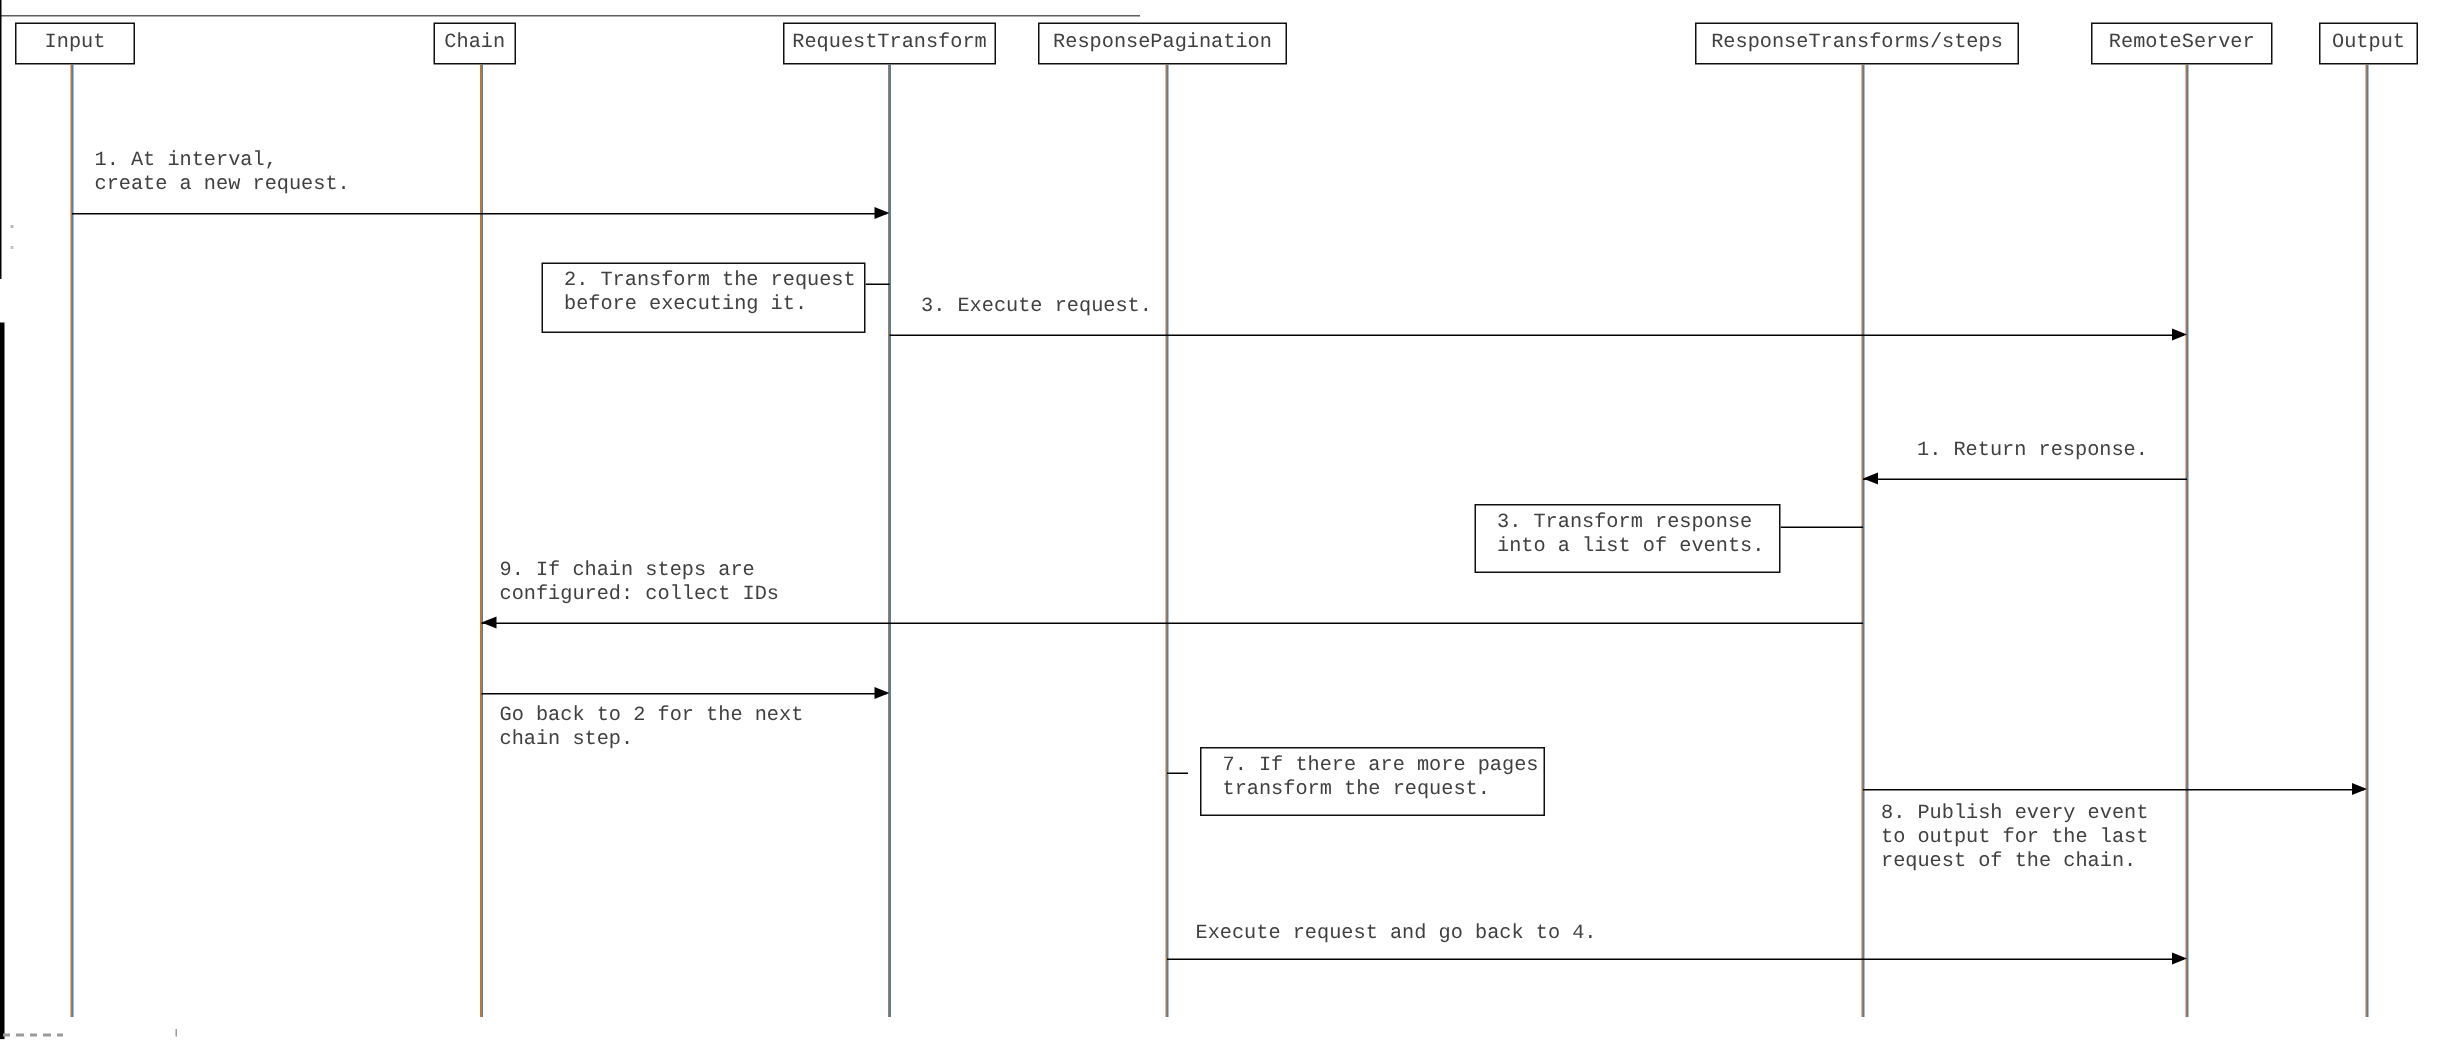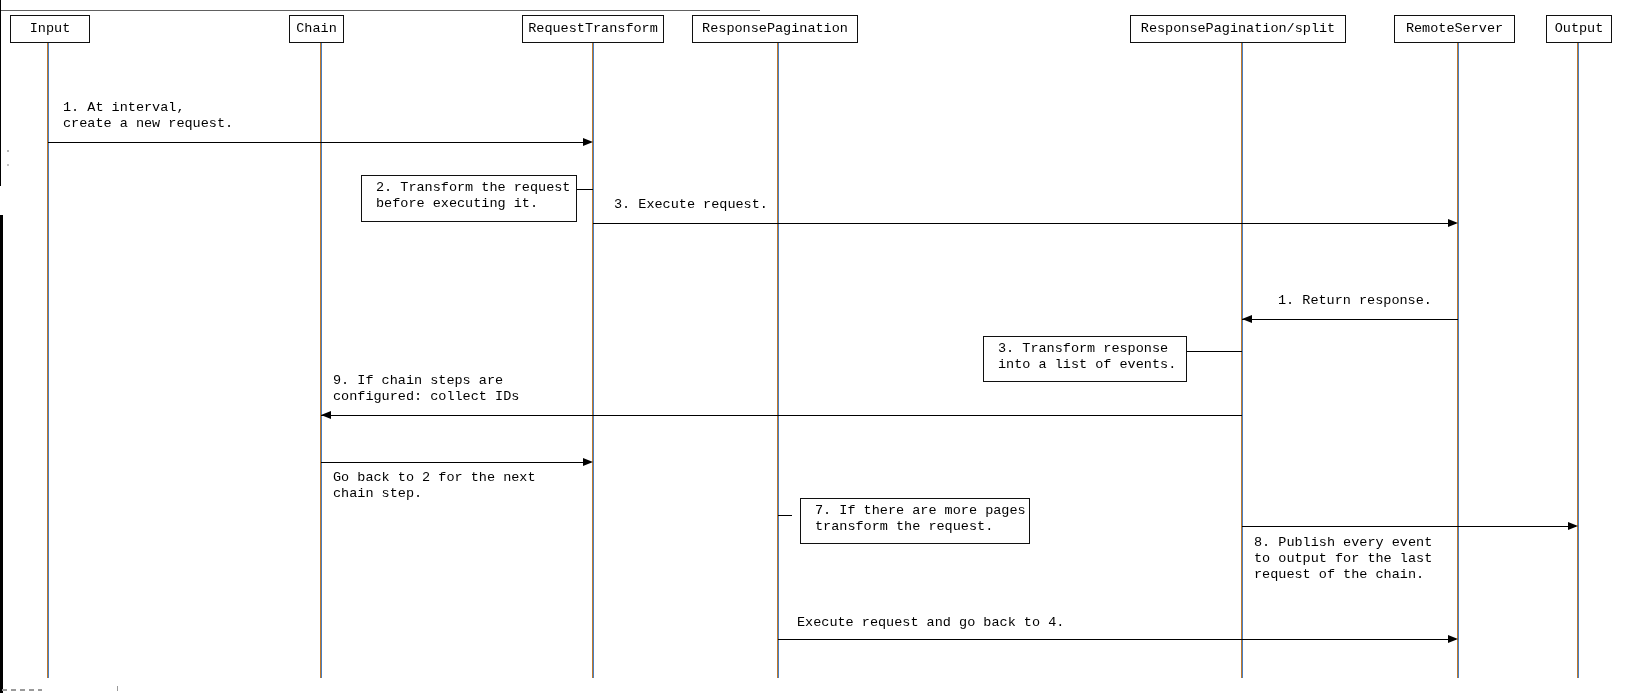--- a/index.html
+++ b/index.html
@@ -1,21 +1,21 @@
 <!DOCTYPE html>
 <html><head>
 <meta charset="utf-8">
 <style>
   html,body{margin:0;padding:0;background:#ffffff;}
   #diagram{
     position:relative;
     width:1631px;height:693px;
     background:#ffffff;
     font-family:"Liberation Mono","DejaVu Sans Mono",monospace;
-    font-size:13.5px;line-height:16px;color:#000000;
+    font-size:13.5px;line-height:16px;color:#404040;
     overflow:hidden;
   }
   .pbox{
     position:absolute;top:15px;height:28px;
     border:1.5px solid #101010;background:#ffffff;
     display:flex;align-items:center;justify-content:center;
     box-sizing:border-box;white-space:pre;z-index:3;
   }
   .lifeline{
     position:absolute;width:2px;z-index:1;
@@ -47,21 +47,21 @@
   <div class="artifact" style="left:2px;top:689px;width:40px;height:2px;background:repeating-linear-gradient(to right,#9a9a9a 0 5px,transparent 5px 9px);"></div>
   <div class="artifact" style="left:117px;top:686px;width:1px;height:5px;background:#9a9a9a;"></div>
 <div class="pbox" style="left: 10px; width: 80px;"><span>Input</span></div>
     <div class="lifeline" style="left: 47px; top: 43px; height: 635px;"></div>
     <div class="pbox" style="left: 289px; width: 55px;"><span>Chain</span></div>
     <div class="lifeline" style="left: 320px; top: 43px; height: 635px;"></div>
     <div class="pbox" style="left: 522px; width: 142px;"><span>RequestTransform</span></div>
     <div class="lifeline" style="left: 592px; top: 43px; height: 635px;"></div>
     <div class="pbox" style="left: 692px; width: 166px;"><span>ResponsePagination</span></div>
     <div class="lifeline" style="left: 777px; top: 43px; height: 635px;"></div>
-    <div class="pbox" style="left: 1130px; width: 216px;"><span>ResponsePagination/split</span></div>
+    <div class="pbox" style="left: 1130px; width: 216px;"><span>ResponseTransforms/steps</span></div>
     <div class="lifeline" style="left: 1241px; top: 43px; height: 635px;"></div>
     <div class="pbox" style="left: 1394px; width: 121px;"><span>RemoteServer</span></div>
     <div class="lifeline" style="left: 1457px; top: 43px; height: 635px;"></div>
     <div class="pbox" style="left: 1546px; width: 66px;"><span>Output</span></div>
     <div class="lifeline" style="left: 1577px; top: 43px; height: 635px;"></div>
     <div class="mline" style="left: 48px; top: 142px; width: 543px;"></div>
     <div class="ah right" style="left: 583px; top: 138px;"></div>
     <div class="mlabel" style="left: 63px; top: 100px;">1. At interval,
 create a new request.</div>
     <div class="mline" style="left: 593px; top: 223px; width: 863px;"></div>

